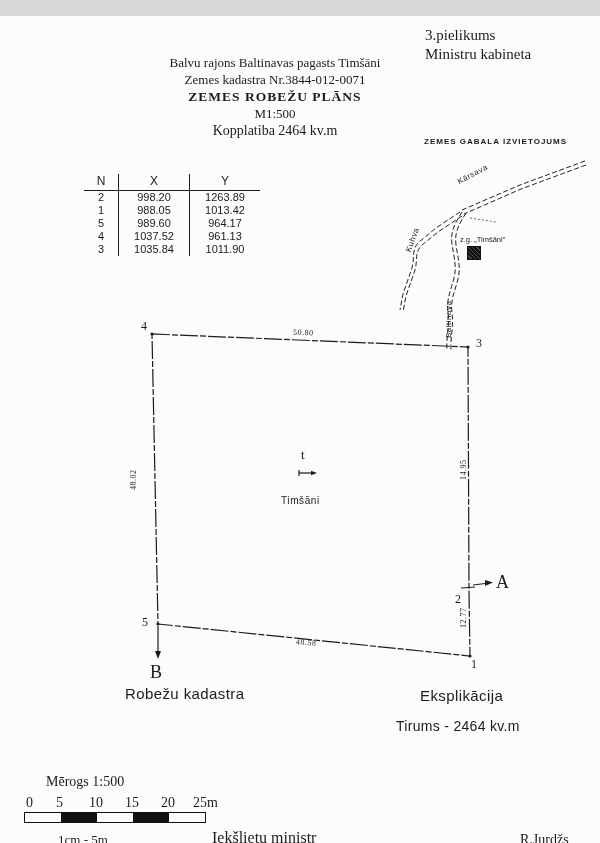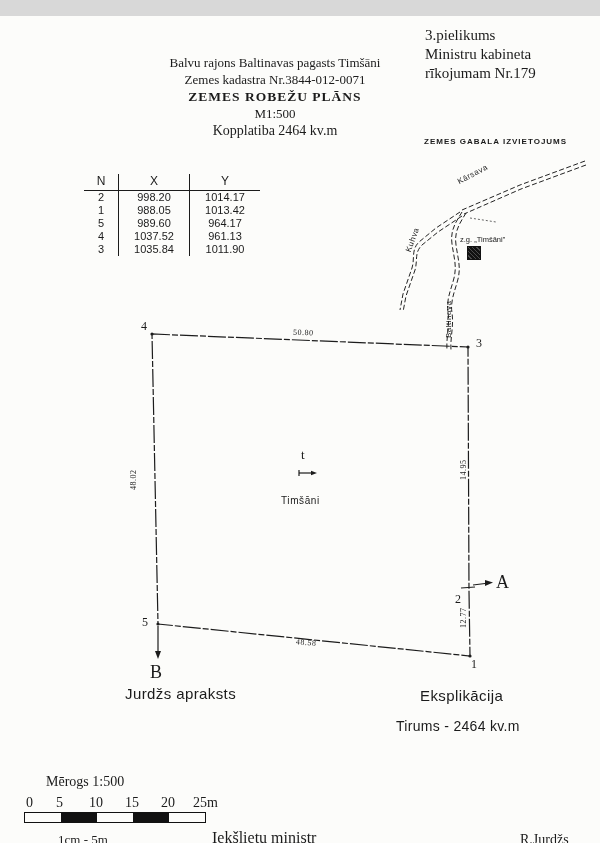--- a/index.html
+++ b/index.html
@@ -57,21 +57,20 @@
   svg{position:absolute;overflow:visible;}
 </style>
 </head>
 <body>
 
 <div class="page">
 
   <div class="abs annex">
     <div>3.pielikums</div>
     <div>Ministru kabineta</div>
-    <div>rīkojumam Nr.179</div>
   </div>
 
   <div class="abs titleblock">
     <div>Balvu rajons Baltinavas pagasts Timšāni</div>
     <div>Zemes kadastra Nr.3844-012-0071</div>
     <div class="t3">ZEMES ROBEŽU PLĀNS</div>
     <div>M1:500</div>
     <div class="t5">Kopplatiba 2464 kv.m</div>
   </div>
 
@@ -80,21 +79,21 @@
       <tr>
         <th class="c1">N</th>
         <th class="c2">X</th>
         <th class="c3">Y</th>
       </tr>
     </thead>
     <tbody>
       <tr>
         <td class="c1">2</td>
         <td class="c2">998.20</td>
-        <td class="c3">1014.17</td>
+        <td class="c3">1263.89</td>
       </tr>
       <tr>
         <td class="c1">1</td>
         <td class="c2">988.05</td>
         <td class="c3">1013.42</td>
       </tr>
       <tr>
         <td class="c1">5</td>
         <td class="c2">989.60</td>
         <td class="c3">964.17</td>
@@ -163,21 +162,21 @@
 
   <div class="abs edgelabel" style="left:293px;top:312px;transform:rotate(2deg);">50.80</div>
   <div class="abs edgelabel rot" style="left:459px;top:464px;transform:rotate(-90deg);">14.95</div>
   <div class="abs edgelabel rot" style="left:459px;top:612px;transform:rotate(-90deg);">12.77</div>
   <div class="abs edgelabel" style="left:296px;top:622px;transform:rotate(4deg);">48.58</div>
   <div class="abs edgelabel rot" style="left:129px;top:474px;transform:rotate(-90deg);">48.02</div>
 
   <div class="abs center-t">t</div>
   <div class="abs center-name">Timšāni</div>
 
-  <div class="abs bdesc-title">Jurdžs apraksts</div>
+  <div class="abs bdesc-title">Robežu kadastra</div>
 
   <div class="abs expl-title">Eksplikācija</div>
   <div class="abs expl-1">Tirums - 2464 kv.m</div>
 
   <div class="abs scale-label">Mērogs 1:500</div>
   <span class="tick" style="left:26px;">0</span>
   <span class="tick" style="left:56px;">5</span>
   <span class="tick" style="left:89px;">10</span>
   <span class="tick" style="left:125px;">15</span>
   <span class="tick" style="left:161px;">20</span>

